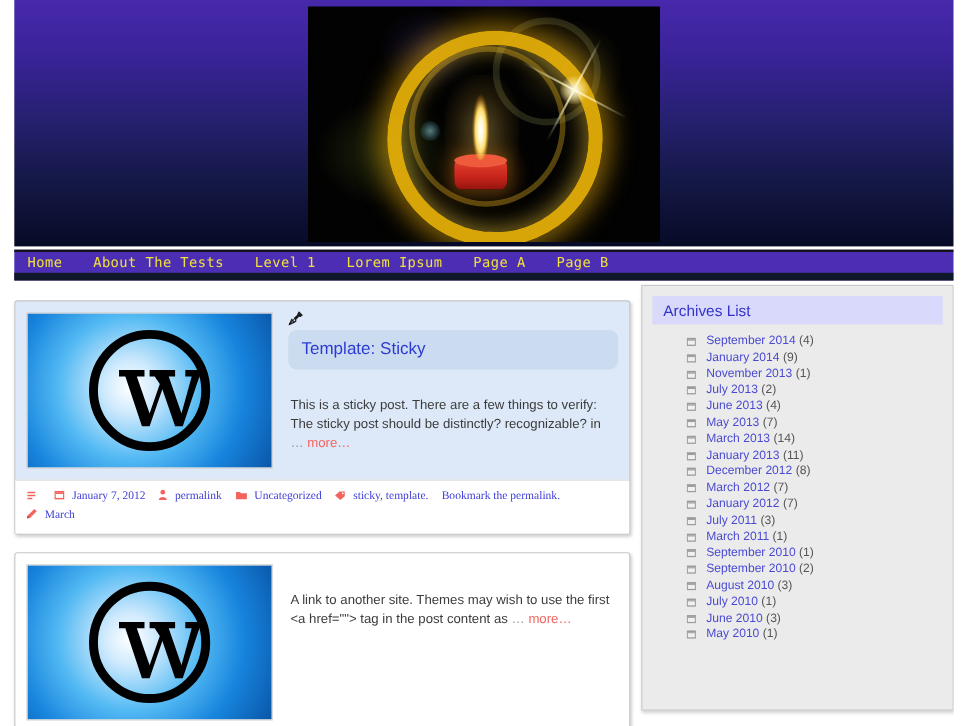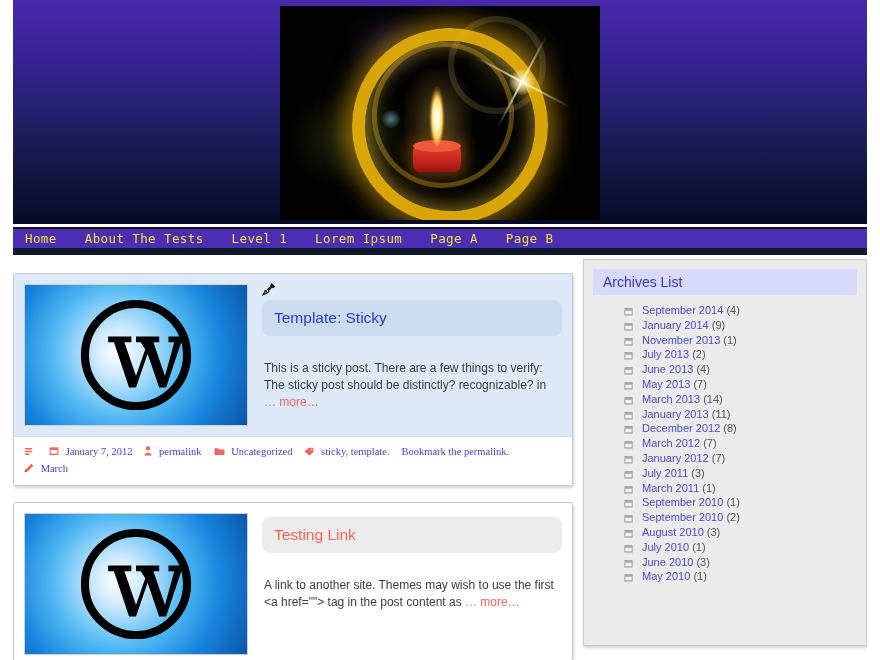--- a/index.html
+++ b/index.html
@@ -443,21 +443,20 @@
 
   <article class="post plain">
     <div class="post-row">
       <div class="thumb">
         <svg class="wp-logo" viewBox="0 0 100 100">
           <circle cx="50" cy="50" r="44" fill="none" stroke="#000" stroke-width="7"></circle>
           <path d="M26 34 h20 v5 h-6 l10 29 8-23 -4-6 h-4 v-5 h20 v5 h-5 l10 29 8-29 h-5 v-5 h16 v5 h-5 L76 78 h-6 L60 49 50 78 h-6 L31 39 h-5 z" fill="#000"></path>
         </svg>
       </div>
       <div class="post-main">
-        <h2 class="post-title">Testing Link</h2>
         <p class="post-excerpt">
           <span>A link to another site. Themes may wish to use the first &lt;a href=""&gt; tag in the post content as</span>
           <span class="ellip">…</span>
           <span class="more-link">more…</span>
         </p>
       </div>
     </div>
 
   </article>
 

